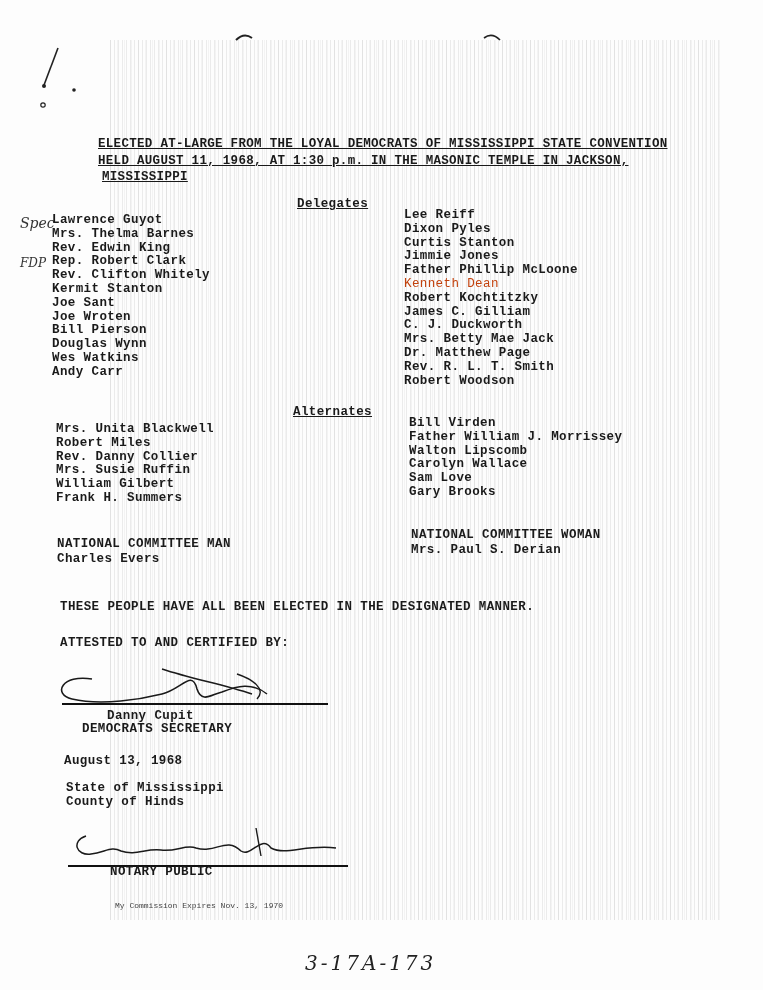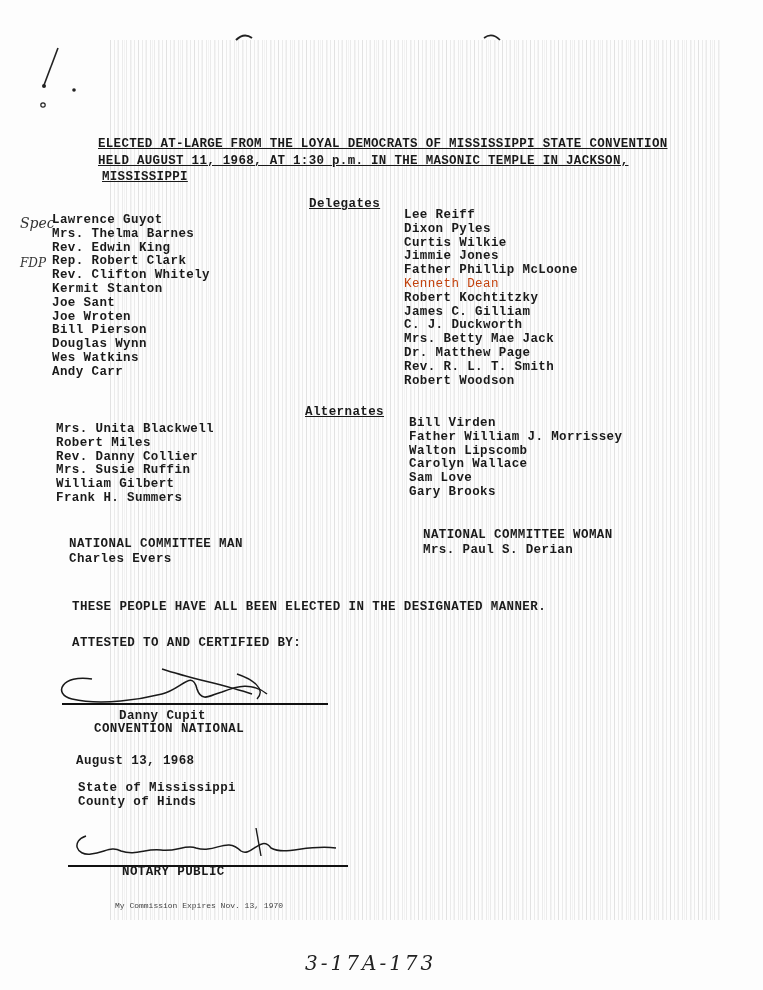--- a/index.html
+++ b/index.html
@@ -9,21 +9,21 @@
       font-family: "Liberation Mono", "DejaVu Sans Mono", monospace;
       color: #1a1a1a;
     }
     .noise {
       position: absolute; left: 110px; top: 40px; width: 610px; height: 880px;
       background-image:
         repeating-linear-gradient(90deg, rgba(0,0,0,0.07) 0px, rgba(0,0,0,0.07) 1px, transparent 1px, transparent 4px),
         repeating-linear-gradient(90deg, rgba(0,0,0,0.04) 0px, rgba(0,0,0,0.04) 1px, transparent 1px, transparent 7px);
       pointer-events: none;
     }
-    .t { position: absolute; font-size: 12.5px; font-weight: bold; line-height: 13.6px; white-space: pre; letter-spacing: 0.4px; margin-left: 12px; }
+    .t { position: absolute; font-size: 12.5px; font-weight: bold; line-height: 13.6px; white-space: pre; letter-spacing: 0.4px; }
     .u { text-decoration: underline; }
     .hdr { position: absolute; left: 50px; top: 136px; font-size: 12.5px; font-weight: bold; line-height: 16.5px; letter-spacing: 0.3px; }
     .hdr div { white-space: pre; text-decoration: underline; padding-left: 48px; }
     .hand { position: absolute; font-family: "DejaVu Serif", serif; font-style: italic; color: #333; }
     .sigline { position: absolute; height: 2px; background: #111; }
     .list { position: absolute; }
     .list div { font-size: 12.5px; font-weight: bold; line-height: 13.8px; white-space: pre; letter-spacing: 0.4px; }
     .small { position: absolute; font-size: 8px; color: #444; white-space: pre; text-align: right; }
     svg { position: absolute; }
   </style>
@@ -66,21 +66,21 @@
   <div>Joe Wroten</div>
   <div>Bill Pierson</div>
   <div>Douglas Wynn</div>
   <div>Wes Watkins</div>
   <div>Andy Carr</div>
 </div>
 
 <div class="list" style="left:404px;top:209px">
   <div>Lee Reiff</div>
   <div>Dixon Pyles</div>
-  <div>Curtis Wilkie</div>
+  <div>Curtis Stanton</div>
   <div>Jimmie Jones</div>
   <div>Father Phillip McLoone</div>
   <div style="font-weight:normal;color:#c2410c">Kenneth Dean</div>
   <div>Robert Kochtitzky</div>
   <div>James C. Gilliam</div>
   <div>C. J. Duckworth</div>
   <div>Mrs. Betty Mae Jack</div>
   <div>Dr. Matthew Page</div>
   <div>Rev. R. L. T. Smith</div>
   <div>Robert Woodson</div>
@@ -114,21 +114,21 @@
 <div class="t" style="left:60px;top:601px">THESE PEOPLE HAVE ALL BEEN ELECTED IN THE DESIGNATED MANNER.</div>
 <div class="t" style="left:60px;top:637px">ATTESTED TO AND CERTIFIED BY:</div>
 
 <svg style="left:52px;top:664px" width="240" height="50" viewBox="0 0 240 50">
   <path d="M40 15 C10 10 0 30 20 35 C50 42 90 35 110 30 C130 25 140 5 145 25 C150 40 160 30 170 28 C185 22 200 18 215 30" stroke="#1a1a1a" stroke-width="1.6" fill="none"></path>
   <path d="M110 5 C140 15 170 20 200 30" stroke="#1a1a1a" stroke-width="1.4" fill="none"></path>
   <path d="M185 10 C200 15 215 25 205 35" stroke="#1a1a1a" stroke-width="1.4" fill="none"></path>
 </svg>
 <div class="sigline" style="left:62px;top:703px;width:266px"></div>
 <div class="t" style="left:107px;top:710px">Danny Cupit</div>
-<div class="t" style="left:82px;top:723px">CONVENTION NATIONAL</div>
+<div class="t" style="left:82px;top:723px">DEMOCRATS SECRETARY</div>
 
 <div class="t" style="left:64px;top:755px">August 13, 1968</div>
 <div class="t" style="left:66px;top:782px">State of Mississippi</div>
 <div class="t" style="left:66px;top:796px">County of Hinds</div>
 
 <svg style="left:66px;top:826px" width="290" height="40" viewBox="0 0 290 40">
   <path d="M20 10 C5 15 10 30 25 28 C40 26 45 20 55 25 C70 30 80 22 95 24 C110 26 120 18 130 22 C150 28 160 10 175 25 C185 32 195 8 205 22 C220 30 240 18 270 22" stroke="#1a1a1a" stroke-width="1.5" fill="none"></path>
   <path d="M190 2 L195 30" stroke="#1a1a1a" stroke-width="1.4"></path>
 </svg>
 <div class="sigline" style="left:68px;top:865px;width:280px"></div>

